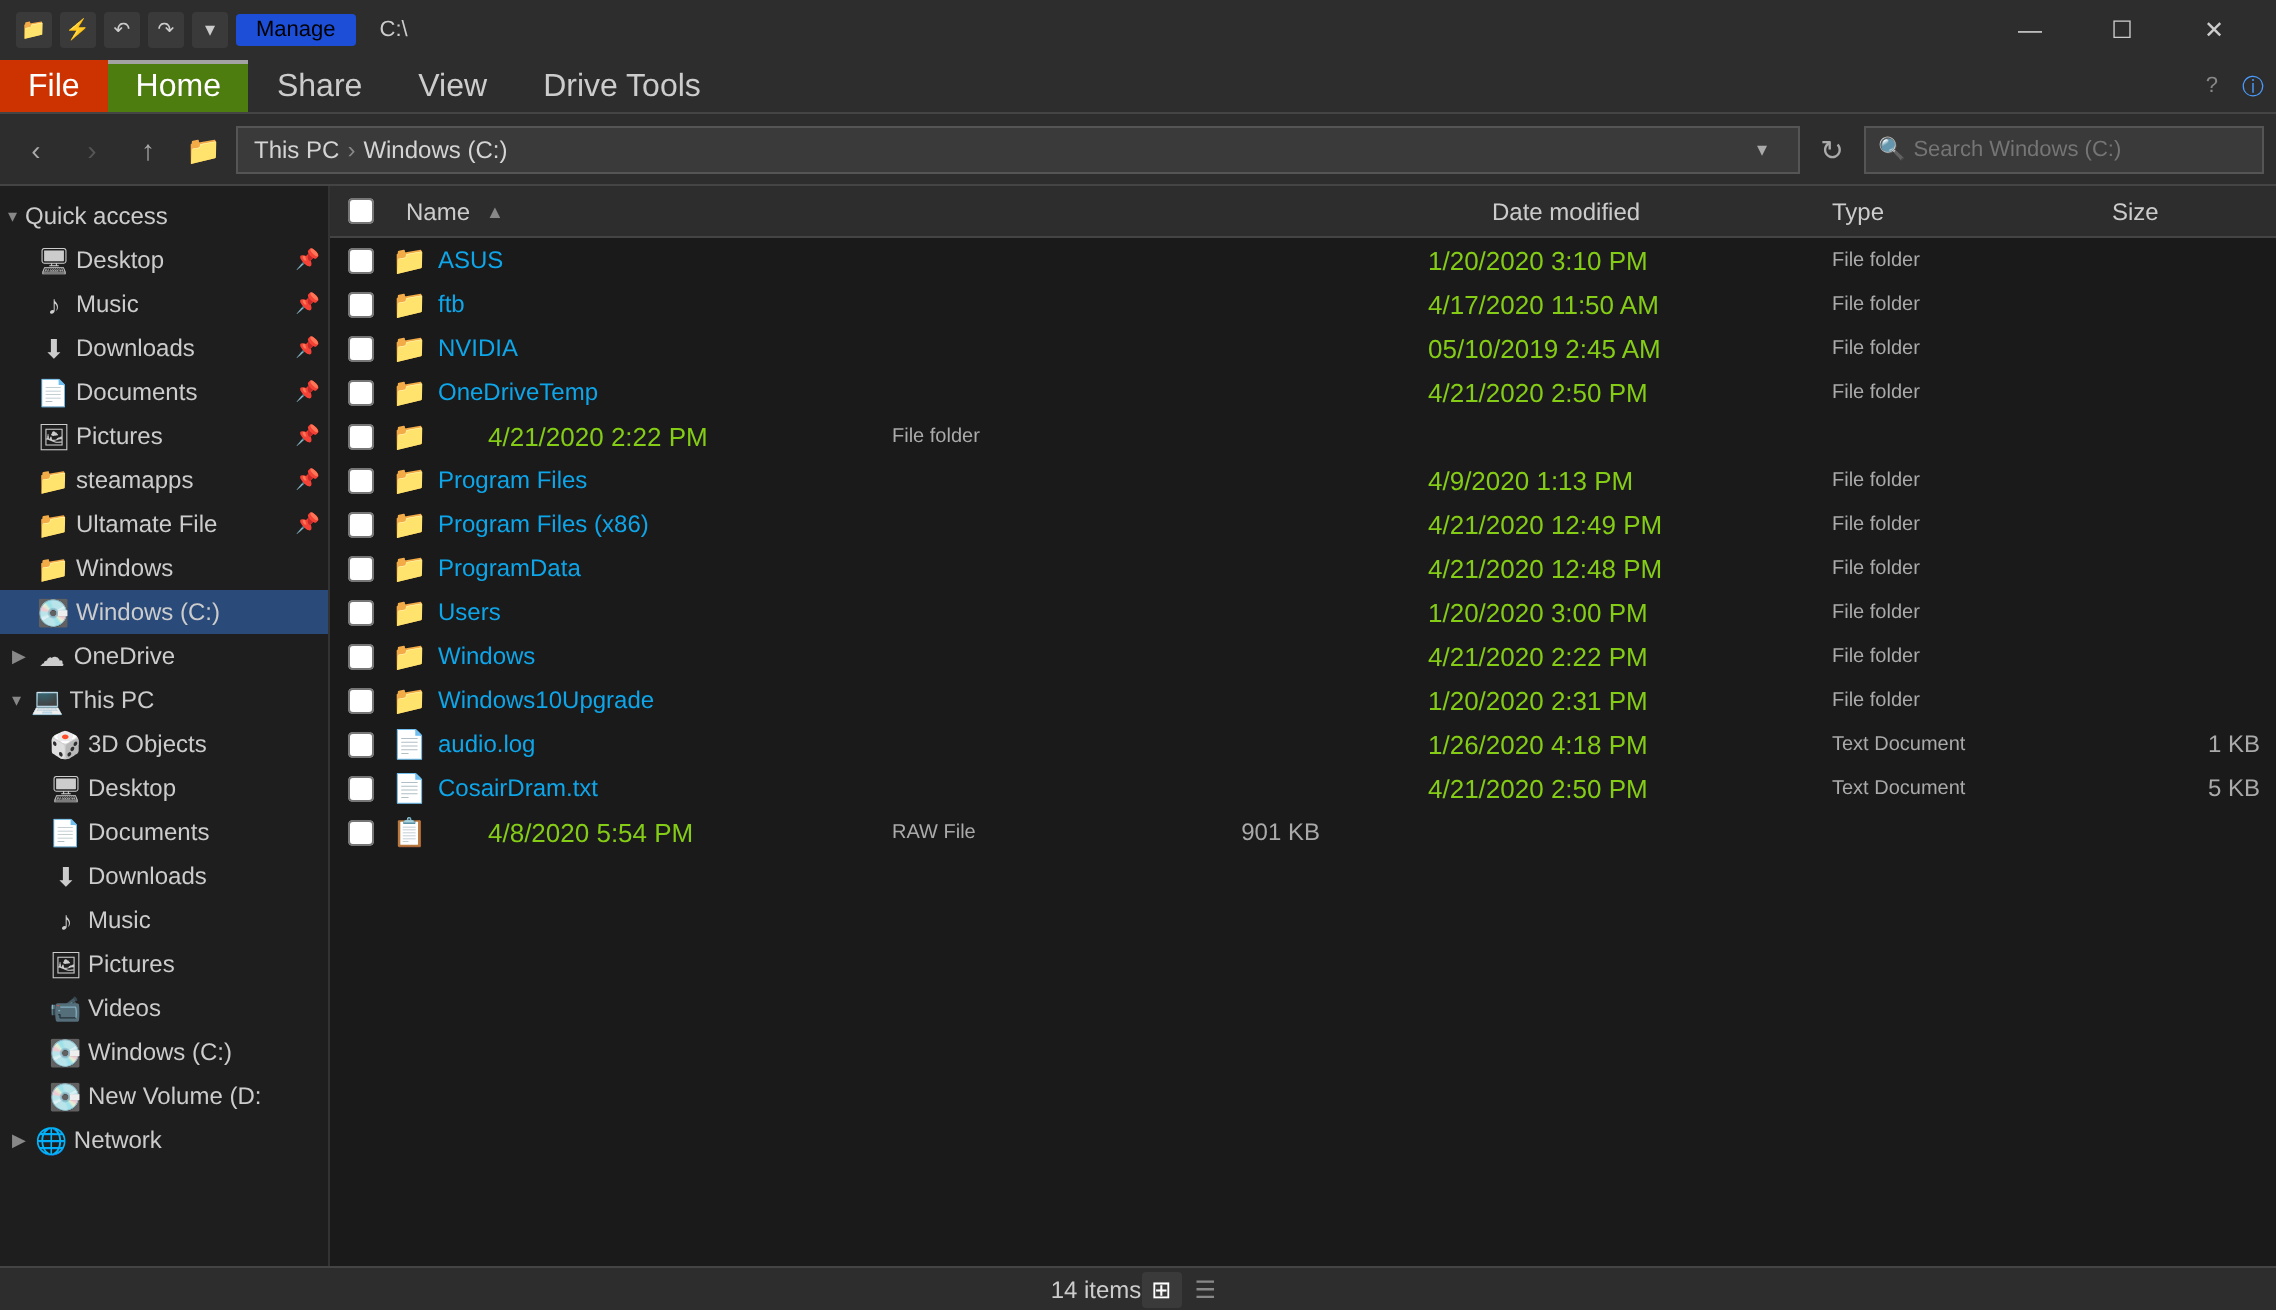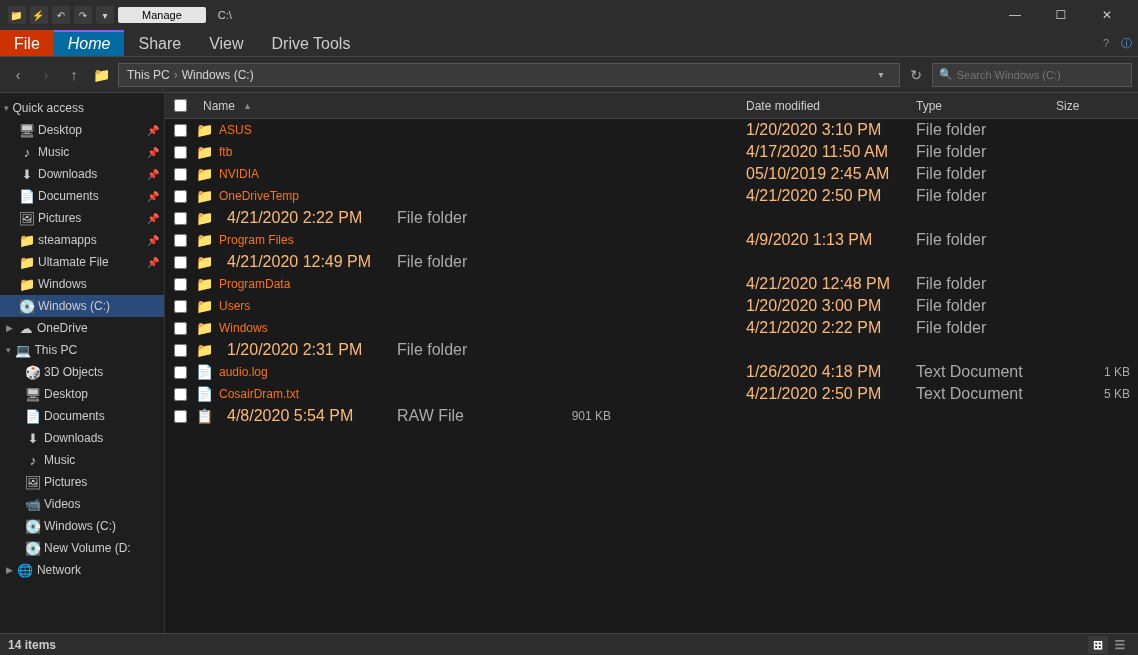--- a/index.html
+++ b/index.html
@@ -2,30 +2,30 @@
 <html><head>
   <meta charset="utf-8">
   <style>
     * { margin: 0; padding: 0; box-sizing: border-box; }
     body { width: 1138px; height: 655px; background: #1e1e1e; font-family: 'Segoe UI', Arial, sans-serif; font-size: 12px; color: #d4d4d4; overflow: hidden; display: flex; flex-direction: column; }
 
     
     .title-bar { height: 30px; background: #2d2d2d; display: flex; align-items: center; justify-content: space-between; padding: 0 8px; }
     .title-bar-left { display: flex; align-items: center; gap: 4px; }
     .title-icon { width: 18px; height: 18px; background: #3a3a3a; border-radius: 2px; display: flex; align-items: center; justify-content: center; font-size: 10px; color: #ccc; }
-    .title-tab { background: #e5e5e5; color: #000; padding: 2px 24px; font-size: 11px; border-radius: 2px; }
+    .title-tab { background: #1d4ed8; color: #000; padding: 2px 10px; font-size: 11px; border-radius: 2px; }
     .title-path { color: #ccc; font-size: 11px; margin-left: 8px; }
     .title-bar-controls { display: flex; gap: 0; }
     .title-btn { width: 46px; height: 30px; display: flex; align-items: center; justify-content: center; font-size: 12px; color: #ccc; cursor: pointer; }
 
     
     .ribbon { background: #2d2d2d; border-bottom: 1px solid #444; }
     .ribbon-tabs { display: flex; height: 26px; }
     .ribbon-tab { padding: 0 14px; display: flex; align-items: center; font-size: 16px; color: #ccc; cursor: pointer; border-top: 2px solid transparent; }
-    .ribbon-tab.active { background: #0369a1; color: #fff; border-top: 2px solid #8b5cf6; font-style: italic; }
+    .ribbon-tab.active { background: #4d7c0f; color: #fff; border-top: 2px solid #a3a3a3; }
     .ribbon-tab.file { background: #cc3300; color: #fff; border-top: 2px solid transparent; padding: 0 14px; }
 
     
     .address-bar { height: 36px; background: #2d2d2d; display: flex; align-items: center; padding: 0 6px; gap: 4px; border-bottom: 1px solid #444; }
     .nav-btn { width: 24px; height: 24px; display: flex; align-items: center; justify-content: center; color: #aaa; cursor: pointer; border-radius: 2px; font-size: 14px; }
     .nav-btn.disabled { color: #555; cursor: default; }
     .address-path { flex: 1; height: 24px; background: #3a3a3a; border: 1px solid #555; display: flex; align-items: center; padding: 0 8px; color: #d4d4d4; font-size: 12px; gap: 4px; cursor: pointer; }
     .address-path-part { color: #d4d4d4; }
     .address-path-sep { color: #888; }
     .address-dropdown { width: 20px; height: 24px; display: flex; align-items: center; justify-content: center; color: #aaa; font-size: 10px; }
@@ -60,27 +60,27 @@
     .col-sort-arrow { font-size: 9px; color: #888; margin-left: 4px; }
 
     .file-list { flex: 1; overflow-y: auto; overflow-x: hidden; }
     .file-list::-webkit-scrollbar { width: 8px; }
     .file-list::-webkit-scrollbar-track { background: #1a1a1a; }
     .file-list::-webkit-scrollbar-thumb { background: #444; }
 
     .file-row { display: flex; align-items: center; height: 22px; cursor: pointer; }
     .file-row .col-checkbox { width: 30px; }
     .file-row .file-icon { width: 20px; height: 20px; display: flex; align-items: center; justify-content: center; font-size: 14px; flex-shrink: 0; margin-right: 4px; }
-    .file-row .file-name { flex: 1; font-size: 12px; color: #f97316; white-space: nowrap; overflow: hidden; text-overflow: ellipsis; }
-    .file-row .file-date { width: 170px; font-size: 16px; color: #fdba74; padding: 0 8px; white-space: nowrap; flex-shrink: 0; }
-    .file-row .file-type { width: 140px; font-size: 16px; color: #aaa; padding: 0 8px; white-space: nowrap; flex-shrink: 0; }
+    .file-row .file-name { flex: 1; font-size: 12px; color: #0ea5e9; white-space: nowrap; overflow: hidden; text-overflow: ellipsis; }
+    .file-row .file-date { width: 170px; font-size: 13px; color: #84cc16; padding: 0 8px; white-space: nowrap; flex-shrink: 0; margin-left: 17px; }
+    .file-row .file-type { width: 140px; font-size: 10px; color: #aaa; padding: 0 8px; white-space: nowrap; flex-shrink: 0; margin-left: 32px; }
     .file-row .file-size { width: 90px; font-size: 12px; color: #aaa; padding: 0 8px; white-space: nowrap; text-align: right; flex-shrink: 0; }
 
     
-    .status-bar { height: 22px; background: #2d2d2d; border-top: 1px solid #444; display: flex; align-items: center; padding: 0 8px; justify-content: space-between; font-weight: bold; }
+    .status-bar { height: 22px; background: #2d2d2d; border-top: 1px solid #444; display: flex; align-items: center; padding: 0 8px; justify-content: center; }
     .status-text { font-size: 12px; color: #ccc; }
     .status-views { display: flex; gap: 2px; }
     .view-btn { width: 20px; height: 18px; display: flex; align-items: center; justify-content: center; font-size: 12px; color: #888; cursor: pointer; border-radius: 2px; }
     .view-btn.active { background: #3a3a3a; color: #fff; }
 
     
     .folder-icon { color: #ffc000; }
 
     
     .sidebar-quick-header { display: flex; align-items: center; height: 22px; padding: 0 4px; color: #ccc; font-size: 12px; cursor: pointer; }
@@ -345,20 +345,21 @@
     <div class="file-name">Program Files</div>
     <div class="file-date">4/9/2020 1:13 PM</div>
     <div class="file-type">File folder</div>
     <div class="file-size"></div>
   </div>
         <div class="file-row">
     <div class="col-checkbox">
       <input type="checkbox" style="accent-color: rgb(74, 155, 255);">
     </div>
     <div class="file-icon" style="color:#ffc000">📁</div>
+    <div class="file-name">Program Files (x86)</div>
     <div class="file-date">4/21/2020 12:49 PM</div>
     <div class="file-type">File folder</div>
     <div class="file-size"></div>
   </div>
         <div class="file-row">
     <div class="col-checkbox">
       <input type="checkbox" style="accent-color: rgb(74, 155, 255);">
     </div>
     <div class="file-icon" style="color:#ffc000">📁</div>
     <div class="file-name">ProgramData</div>
@@ -384,20 +385,21 @@
     <div class="file-name">Windows</div>
     <div class="file-date">4/21/2020 2:22 PM</div>
     <div class="file-type">File folder</div>
     <div class="file-size"></div>
   </div>
         <div class="file-row">
     <div class="col-checkbox">
       <input type="checkbox" style="accent-color: rgb(74, 155, 255);">
     </div>
     <div class="file-icon" style="color:#ffc000">📁</div>
+    <div class="file-name">Windows10Upgrade</div>
     <div class="file-date">1/20/2020 2:31 PM</div>
     <div class="file-type">File folder</div>
     <div class="file-size"></div>
   </div>
         <div class="file-row">
     <div class="col-checkbox">
       <input type="checkbox" style="accent-color: rgb(74, 155, 255);">
     </div>
     <div class="file-icon" style="color:#d4d4d4">📄</div>
     <div class="file-name">audio.log</div>

